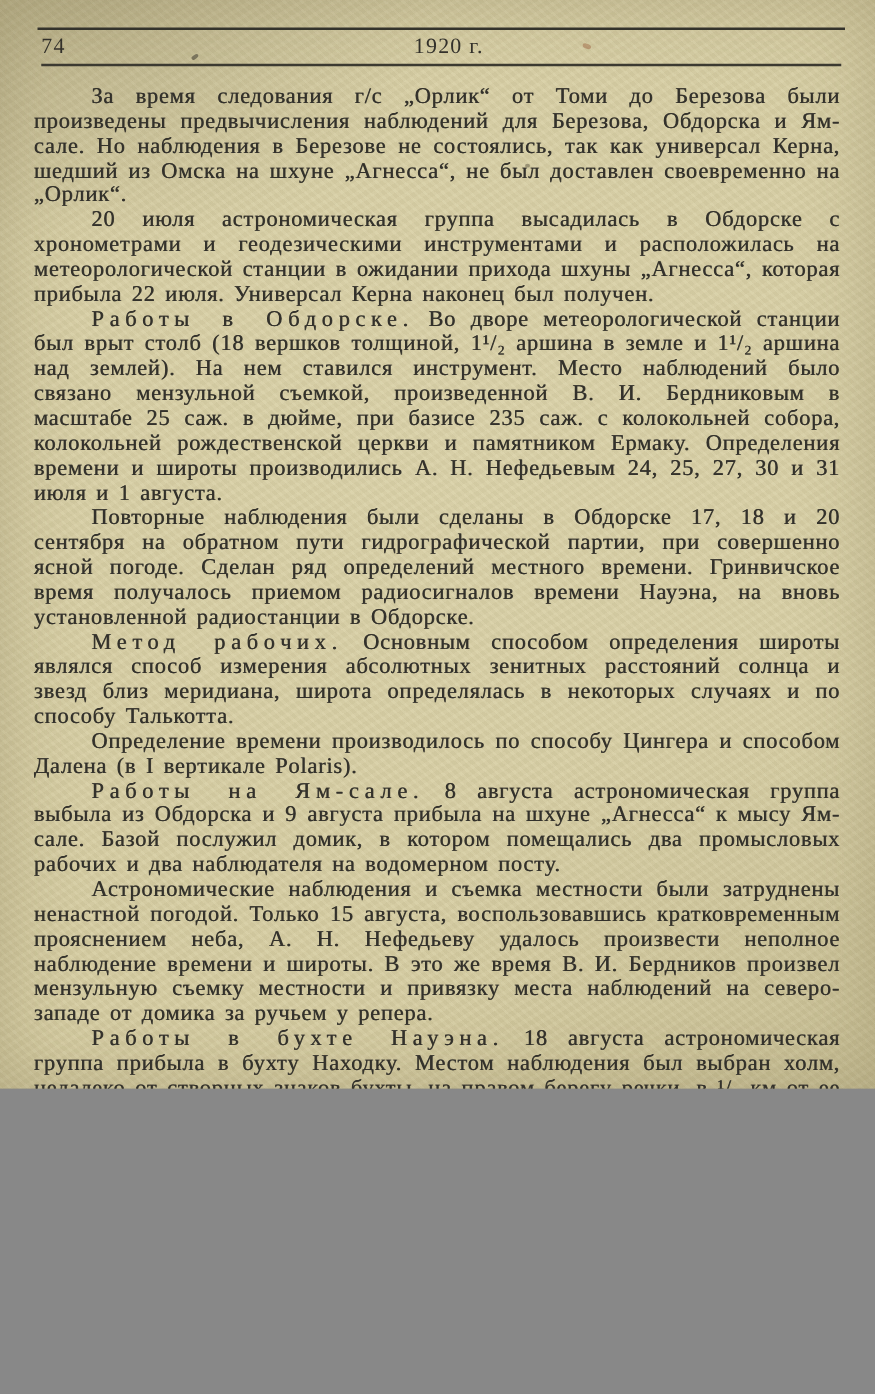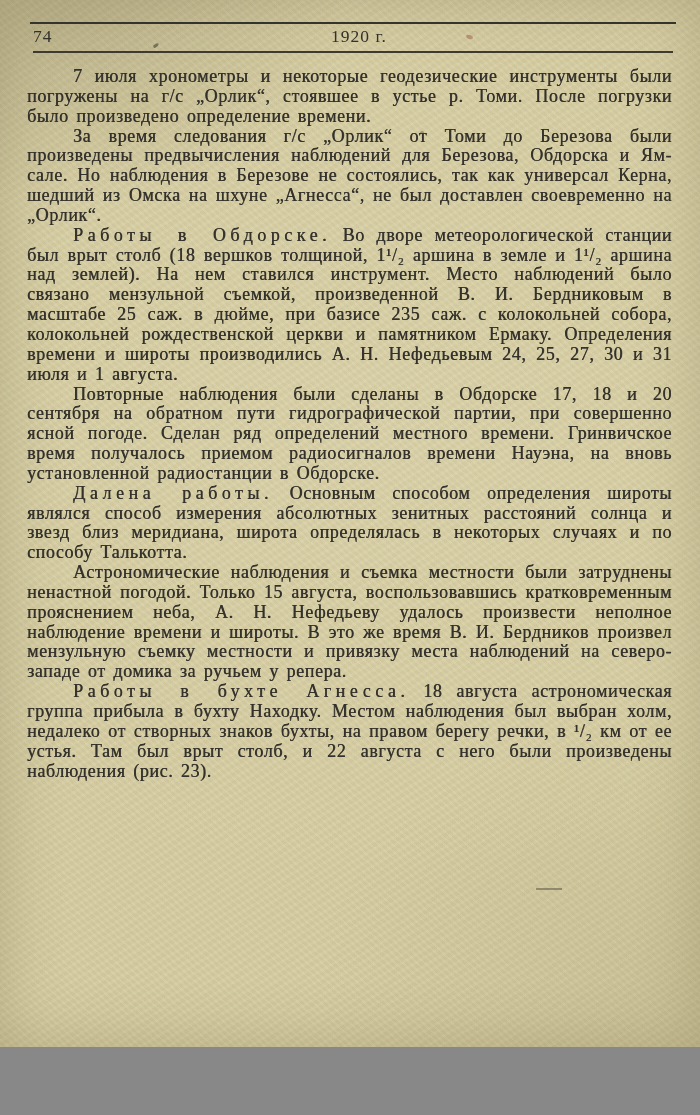--- a/index.html
+++ b/index.html
@@ -3,21 +3,21 @@
 <meta charset="utf-8">
 <style>
   html, body {
     margin: 0;
     padding: 0;
     background: #888;
   }
   .page {
     position: relative;
     width: 700px;
-    height: 1047px;
+    height: 871px;
     overflow: hidden;
     font-family: "Liberation Serif", "DejaVu Serif", serif;
     color: #33312b;
     background:
       radial-gradient(ellipse 420px 260px at 8% 2%, rgba(80,72,42,0.18), transparent 70%),
       radial-gradient(ellipse 900px 700px at 55% 40%, rgba(255,250,225,0.10), transparent 70%),
       radial-gradient(ellipse 500px 400px at 95% 95%, rgba(110,100,60,0.10), transparent 70%),
       repeating-linear-gradient(43deg, rgba(255,255,238,0.035) 0 2px, rgba(92,84,48,0.035) 2px 5px),
       repeating-linear-gradient(-31deg, rgba(255,255,238,0.025) 0 3px, rgba(92,84,48,0.03) 3px 7px),
       #d6cda3;
@@ -89,27 +89,29 @@
 
   <div class="rule-top"></div>
 
   <span class="pageno">74</span>
 
   <span class="running-date">1920 г.</span>
 
   <div class="rule-bottom"></div>
 
   <div class="body-text">
-      <p class="para">7 июля хронометры и некоторые геодезические инструменты были погружены на г/с „Орлик“, стоявшее в устье р. Томи. После погрузки было произведено определение времени.</p>
       <p class="para">За время следования г/с „Орлик“ от Томи до Березова были произведены предвычисления наблюдений для Березова, Обдорска и Ям-сале. Но наблюдения в Березове не состоялись, так как универсал Керна, шедший из Омска на шхуне „Агнесса“, не был доставлен своевременно на „Орлик“.</p>
+      <p class="para">20 июля астрономическая группа высадилась в Обдорске с хронометрами и геодезическими инструментами и расположилась на метеорологической станции в ожидании прихода шхуны „Агнесса“, которая прибыла 22 июля. Универсал Керна наконец был получен.</p>
       <p class="para"><span class="spaced">Работы в Обдорске.</span> Во дворе метеорологической станции был врыт столб (18 вершков толщиной, 1¹/₂ аршина в земле и 1¹/₂ аршина над землей). На нем ставился инструмент. Место наблюдений было связано мензульной съемкой, произведенной В. И. Бердниковым в масштабе 25 саж. в дюйме, при базисе 235 саж. с колокольней собора, колокольней рождественской церкви и памятником Ермаку. Определения времени и широты производились А. Н. Нефедьевым 24, 25, 27, 30 и 31 июля и 1 августа.</p>
       <p class="para">Повторные наблюдения были сделаны в Обдорске 17, 18 и 20 сентября на обратном пути гидрографической партии, при совершенно ясной погоде. Сделан ряд определений местного времени. Гринвичское время получалось приемом радиосигналов времени Науэна, на вновь установленной радиостанции в Обдорске.</p>
-      <p class="para"><span class="spaced">Далена работы.</span> Основным способом определения широты являлся способ измерения абсолютных зенитных расстояний солнца и звезд близ меридиана, широта определялась в некоторых случаях и по способу Талькотта.</p>
+      <p class="para"><span class="spaced">Метод рабочих.</span> Основным способом определения широты являлся способ измерения абсолютных зенитных расстояний солнца и звезд близ меридиана, широта определялась в некоторых случаях и по способу Талькотта.</p>
+      <p class="para">Определение времени производилось по способу Цингера и способом Далена (в I вертикале Polaris).</p>
+      <p class="para"><span class="spaced">Работы на Ям-сале.</span> 8 августа астрономическая группа выбыла из Обдорска и 9 августа прибыла на шхуне „Агнесса“ к мысу Ям-сале. Базой послужил домик, в котором помещались два промысловых рабочих и два наблюдателя на водомерном посту.</p>
       <p class="para">Астрономические наблюдения и съемка местности были затруднены ненастной погодой. Только 15 августа, воспользовавшись кратковременным прояснением неба, А. Н. Нефедьеву удалось произвести неполное наблюдение времени и широты. В это же время В. И. Бердников произвел мензульную съемку местности и привязку места наблюдений на северо-западе от домика за ручьем у репера.</p>
-      <p class="para"><span class="spaced">Работы в бухте Агнесса.</span> 18 августа астрономическая группа прибыла в бухту Находку. Местом наблюдения был выбран холм, недалеко от створных знаков бухты, на правом берегу речки, в ¹/₂ км от ее устья. Там был врыт столб, и 22 августа с него были произведены наблюдения (рис. 23).</p>
+      <p class="para"><span class="spaced">Работы в бухте Науэна.</span> 18 августа астрономическая группа прибыла в бухту Находку. Местом наблюдения был выбран холм, недалеко от створных знаков бухты, на правом берегу речки, в ¹/₂ км от ее устья. Там был врыт столб, и 22 августа с него были произведены наблюдения (рис. 23).</p>
     </div>
 
   <span class="speck speck-1"></span>
   <span class="speck speck-2"></span>
   <span class="speck speck-3"></span>
   <span class="speck speck-4"></span>
 
 </div>
 
 </body></html>

